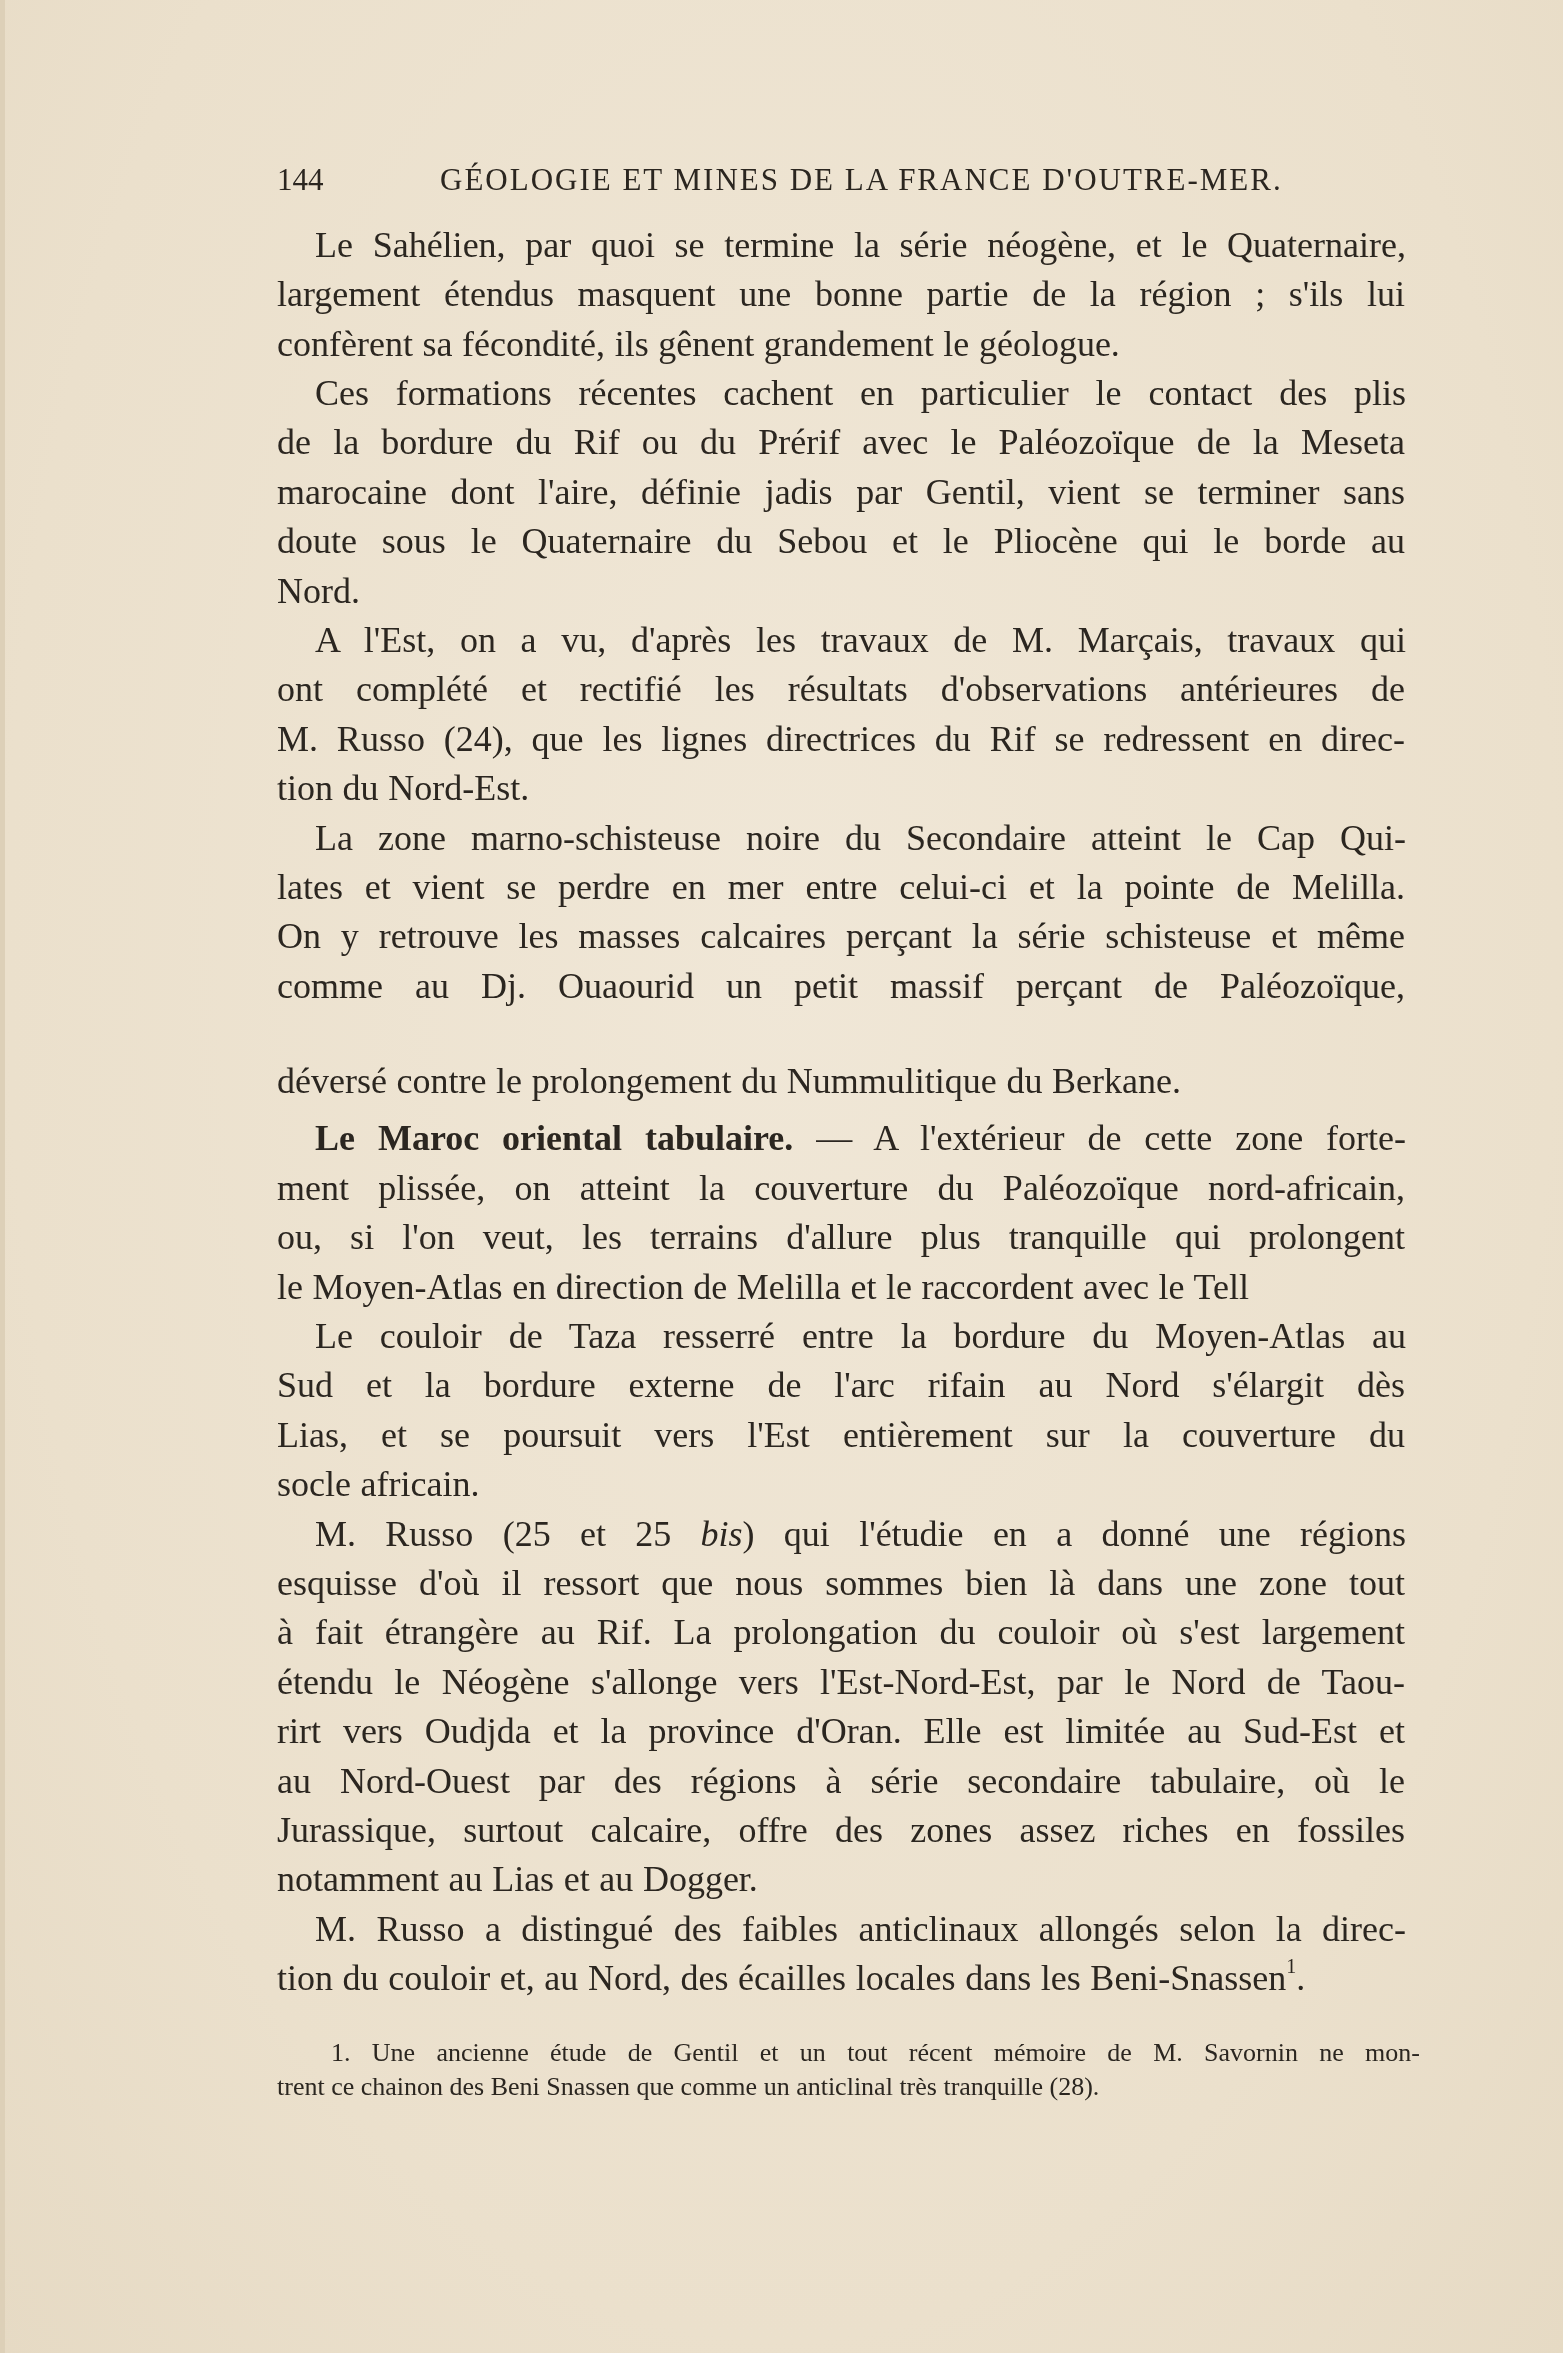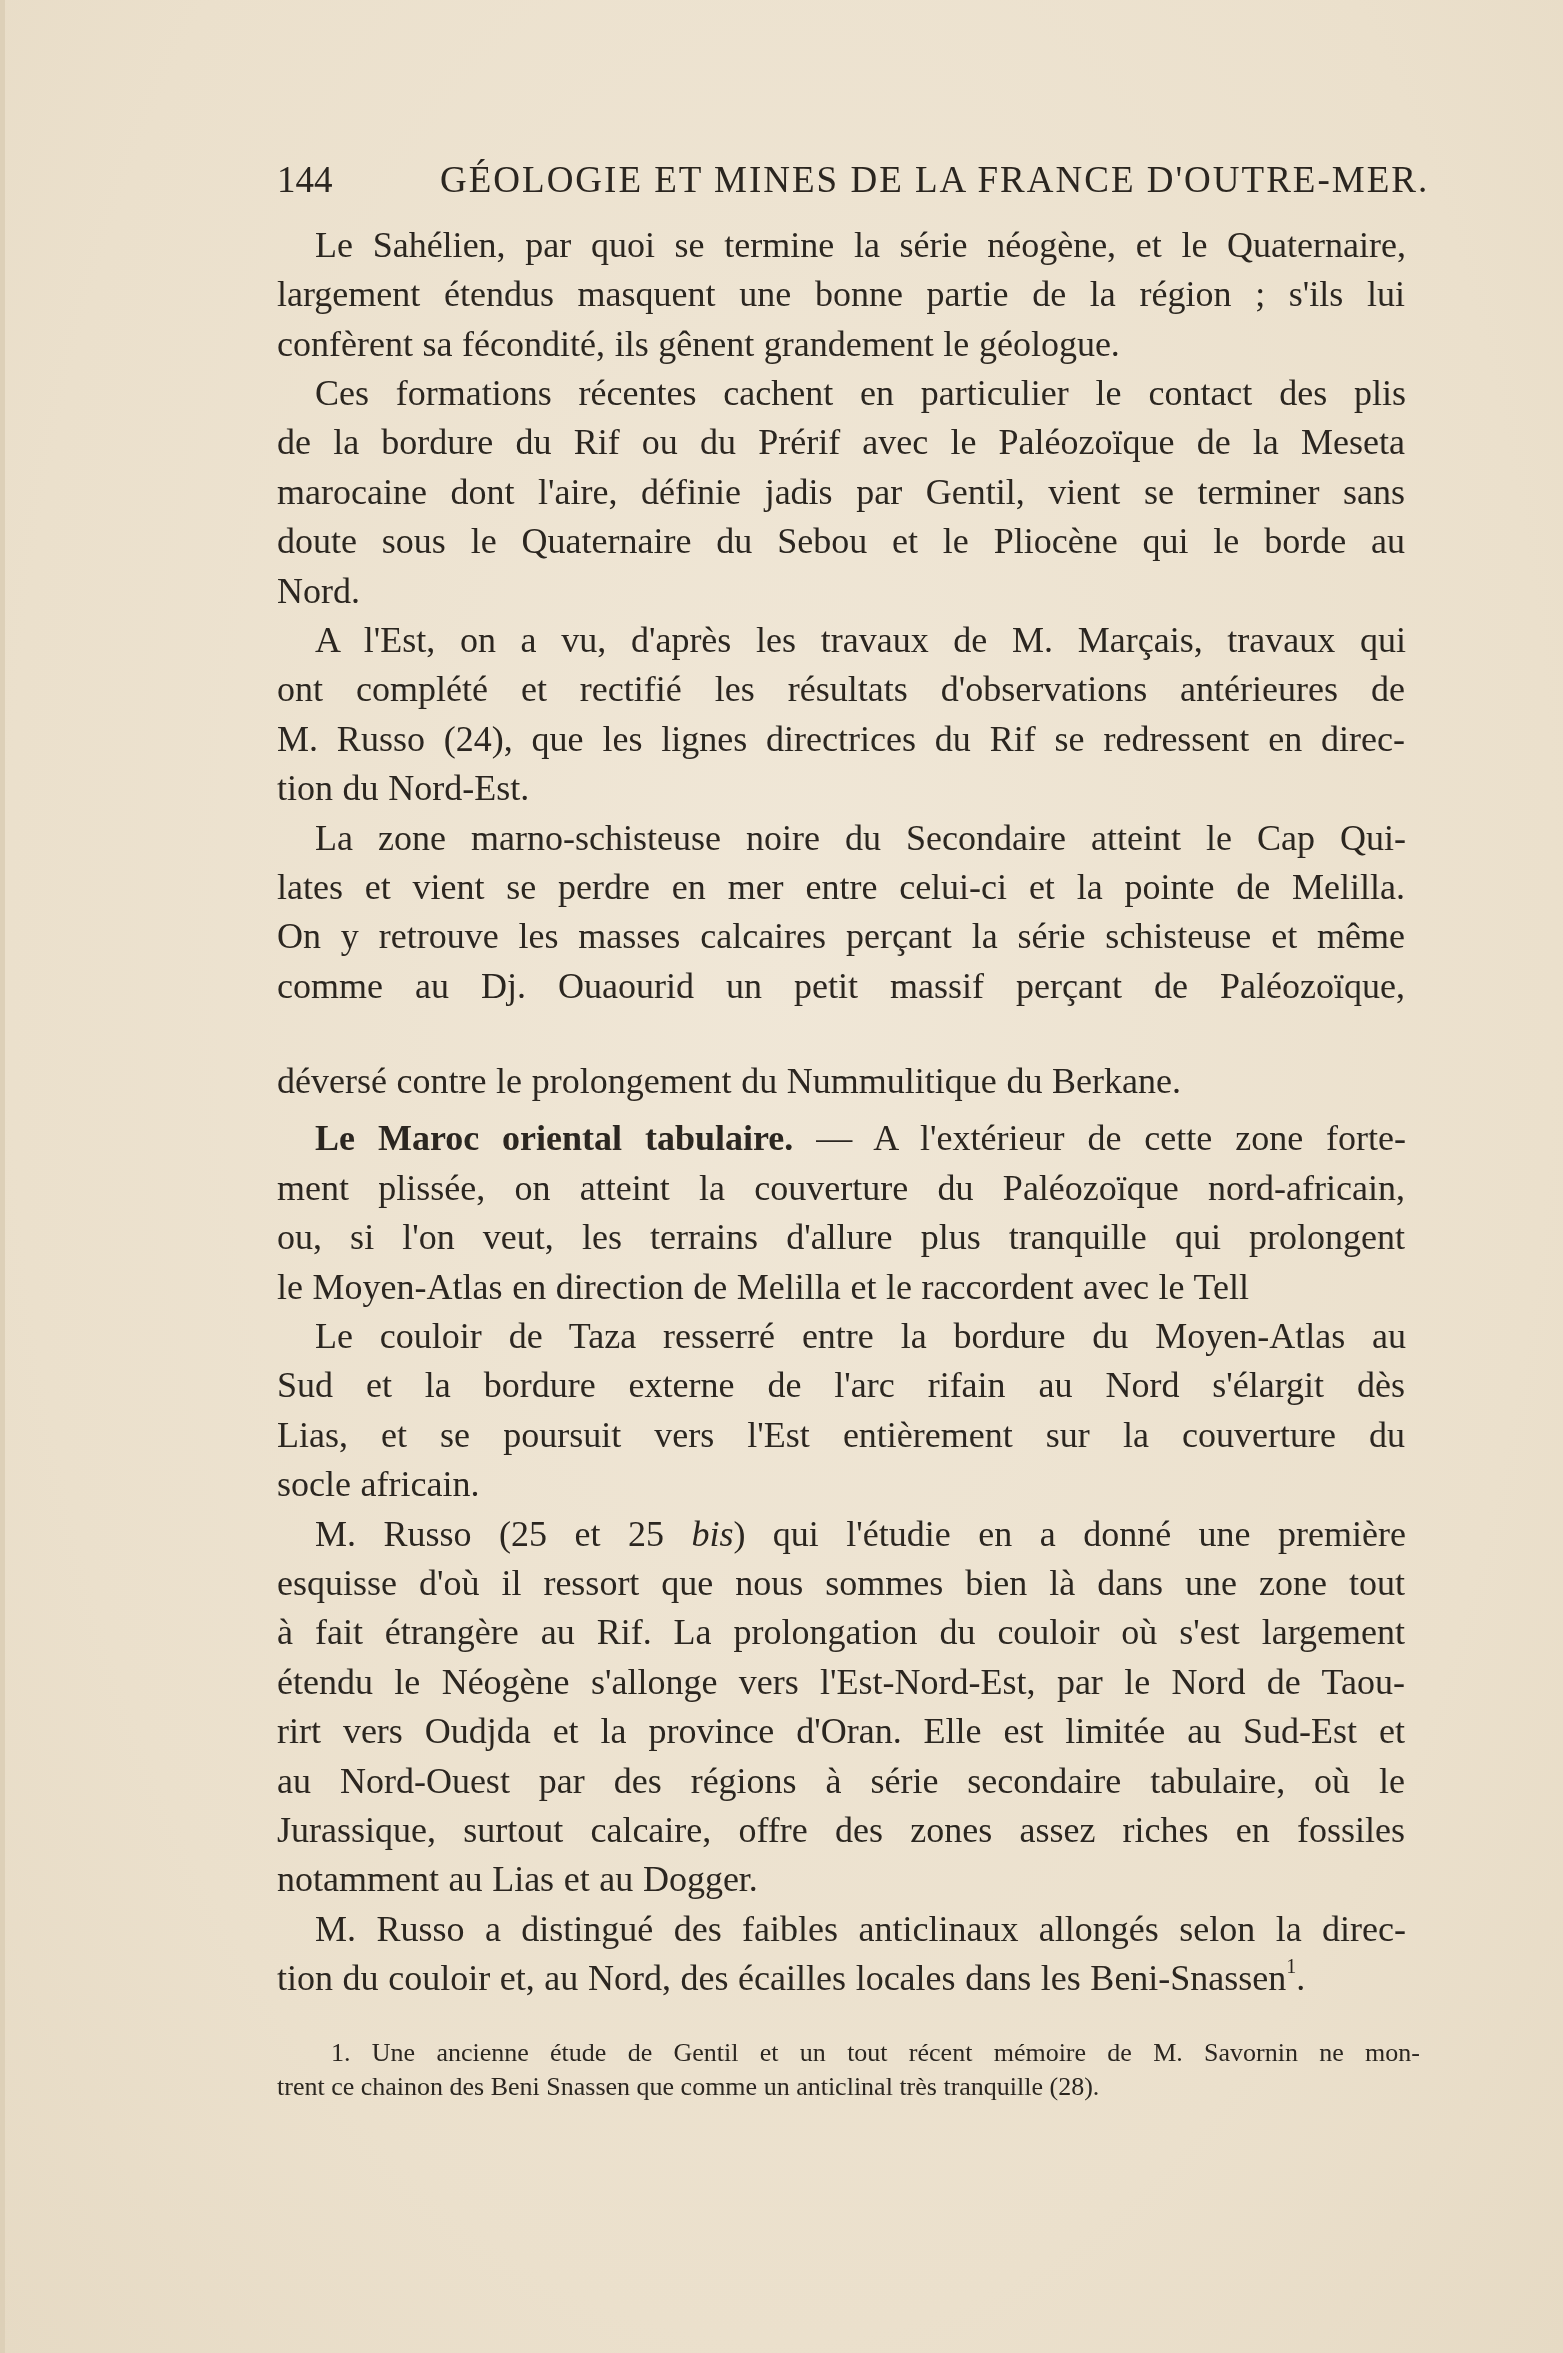--- a/index.html
+++ b/index.html
@@ -5,21 +5,21 @@
   html, body { margin:0; padding:0; }
   body {
     width:1564px; height:2354px; position:relative; overflow:hidden;
     background:#ede3d1;
     background-image: radial-gradient(ellipse at 50% 40%, #f0e7d7 0%, #ebe0cc 70%, #e6dac4 100%);
     color:#2b2620;
     font-family:"Liberation Serif", "DejaVu Serif", serif;
   }
   .page { position:absolute; left:0; top:0; width:1564px; height:2354px; }
   .left-edge { position:absolute; left:0; top:0; width:5px; height:2354px; background:#ddd0b8; }
-  .header { position:absolute; left:277px; top:164px; width:976px; height:31px; font-size:37px; line-height:31px; white-space:nowrap; }
+  .header { position:absolute; left:277px; top:164px; width:976px; height:31px; font-size:31px; line-height:31px; white-space:nowrap; }
   .header .num { position:absolute; left:0; top:0; }
   .header .title { position:absolute; left:163px; top:0; letter-spacing:2px; }
   .line {
     position:absolute; left:277px; width:1128px; height:49px;
     font-size:36px; line-height:49px; white-space:nowrap;
     text-align:justify; text-align-last:justify; word-spacing:0.6px;
   }
   .line.indent { left:315px; width:1091px; }
   .line.last { text-align:left; text-align-last:left; }
   .line.heading-line .hd { font-weight:bold; }
@@ -63,21 +63,21 @@
       <div class="line " style="top: 962px;">comme au Dj. Ouaourid un petit massif perçant de Paléozoïque,</div>
       <div class="line last" style="top: 1057px;">déversé contre le prolongement du Nummulitique du Berkane.</div>
       <div class="line indent heading-line" style="top: 1114px;"><span class="hd">Le Maroc oriental tabulaire.</span><span> — A l'extérieur de cette zone forte-</span></div>
       <div class="line " style="top: 1164px;">ment plissée, on atteint la couverture du Paléozoïque nord-africain,</div>
       <div class="line " style="top: 1213px;">ou, si l'on veut, les terrains d'allure plus tranquille qui prolongent</div>
       <div class="line last" style="top: 1263px;">le Moyen-Atlas en direction de Melilla et le raccordent avec le Tell</div>
       <div class="line indent " style="top: 1312px;">Le couloir de Taza resserré entre la bordure du Moyen-Atlas au</div>
       <div class="line " style="top: 1361px;">Sud et la bordure externe de l'arc rifain au Nord s'élargit dès</div>
       <div class="line " style="top: 1411px;">Lias, et se poursuit vers l'Est entièrement sur la couverture du</div>
       <div class="line last" style="top: 1460px;">socle africain.</div>
-      <div class="line indent" style="top: 1510px;"><span>M. Russo (25 et 25 </span><i>bis</i><span>) qui l'étudie en a donné une première</span></div>
+      <div class="line indent" style="top: 1510px;"><span>M. Russo (25 et 25 </span><i>bis</i><span>) qui l'étudie en a donné une régions</span></div>
       <div class="line " style="top: 1559px;">esquisse d'où il ressort que nous sommes bien là dans une zone tout</div>
       <div class="line " style="top: 1608px;">à fait étrangère au Rif. La prolongation du couloir où s'est largement</div>
       <div class="line " style="top: 1658px;">étendu le Néogène s'allonge vers l'Est-Nord-Est, par le Nord de Taou-</div>
       <div class="line " style="top: 1707px;">rirt vers Oudjda et la province d'Oran. Elle est limitée au Sud-Est et</div>
       <div class="line " style="top: 1757px;">au Nord-Ouest par des régions à série secondaire tabulaire, où le</div>
       <div class="line " style="top: 1806px;">Jurassique, surtout calcaire, offre des zones assez riches en fossiles</div>
       <div class="line last" style="top: 1855px;">notamment au Lias et au Dogger.</div>
       <div class="line indent " style="top: 1905px;">M. Russo a distingué des faibles anticlinaux allongés selon la direc-</div>
       <div class="line last" style="top: 1954px;"><span>tion du couloir et, au Nord, des écailles locales dans les Beni-Snassen</span><sup>1</sup><span>.</span></div>
       <div class="fn indent" style="top: 2036px;">1. Une ancienne étude de Gentil et un tout récent mémoire de M. Savornin ne mon-</div>

